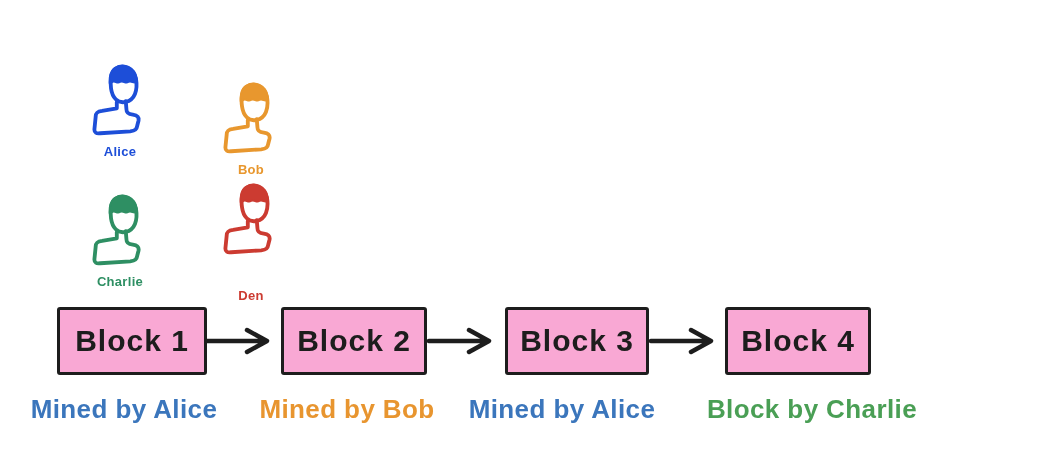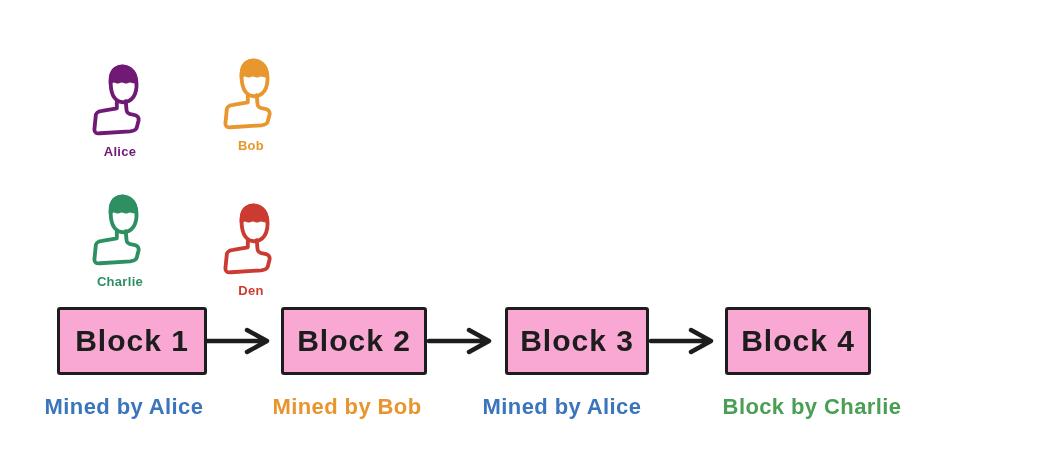--- a/index.html
+++ b/index.html
@@ -13,23 +13,23 @@
   
   .miner{
     position:absolute;width:70px;
     display:flex;flex-direction:column;align-items:center;
   }
   .miner .person{width:64px;height:82px;display:block;}
   .miner figcaption{
     font-size:13px;font-weight:bold;margin-top:4px;letter-spacing:.3px;
   }
   .m-alice{left:45px;top:42px;}
-  .m-bob{left:176px;top:36px;}
+  .m-bob{left:176px;top:60px;}
   .m-charlie{left:45px;top:172px;justify-content:space-between;}
-  .m-den{left:176px;top:181px;}
+  .m-den{left:176px;top:161px;gap:25px;}
 
   
   .block{
     position:absolute;top:307px;height:68px;
     border:3.5px solid #1d1d1d;border-radius:3px;
     background:#f9a8d4;box-sizing:border-box;
     display:flex;align-items:center;justify-content:center;
     font-size:30px;font-weight:bold;color:#1d1d1d;
     letter-spacing:1px;
   }
@@ -39,21 +39,21 @@
   .b4{left:725px;width:146px;}
 
   .arrow{position:absolute;top:326px;width:78px;height:30px;color:#1d1d1d;}
   .ar1{left:205px;}
   .ar2{left:427px;}
   .ar3{left:649px;}
 
   
   .mined{
     position:absolute;top:394px;width:230px;
-    text-align:center;font-size:22px;font-weight:bold;
+    text-align:center;font-size:26px;font-weight:bold;
     letter-spacing:.4px;
   }
   .l1{left:9px;}
   .l2{left:232px;}
   .l3{left:447px;}
   .l4{left:697px;}
 </style>
 </head>
 <body>
 
@@ -63,21 +63,21 @@
     <path d="M45 67 L45 77 L22 81 C14 82 12 85 12 90 L10 110 C10 115 13 117 19 116 L66 113 C74 112 76 110 77 104 L79 96 C80 90 76 88 70 87 C62 86 60 83 60 78 L59 66" fill="none" stroke="currentColor" stroke-width="6" stroke-linecap="round" stroke-linejoin="round"></path>
     <path d="M42 14 C54 6 72 12 76 30 L76 35 C72 40 68 33 63 36 C58 39 55 33 50 36 C45 39 42 33 38 36 C36 37 35 36 34 38 C33 28 35 19 42 14 Z" fill="currentColor" stroke="currentColor" stroke-width="3" stroke-linejoin="round"></path>
   </symbol>
   <symbol id="arrow-right" viewBox="0 0 78 30">
     <path d="M2 15 L58 15 M42 4 L62 15 L42 26" fill="none" stroke="currentColor" stroke-width="4.5" stroke-linecap="round" stroke-linejoin="round"></path>
   </symbol>
 </svg>
 
 <div class="canvas">
 
-  <figure class="miner m-alice" style="color: #701a75;">
+  <figure class="miner m-alice" style="color: #1d4ed8;">
     <svg class="person">
         <use href="#person"></use>
       </svg>
     <figcaption>Alice</figcaption>
   </figure>
   <figure class="miner m-bob" style="color: rgb(232, 151, 46);">
     <svg class="person">
         <use href="#person"></use>
       </svg>
     <figcaption>Bob</figcaption>

